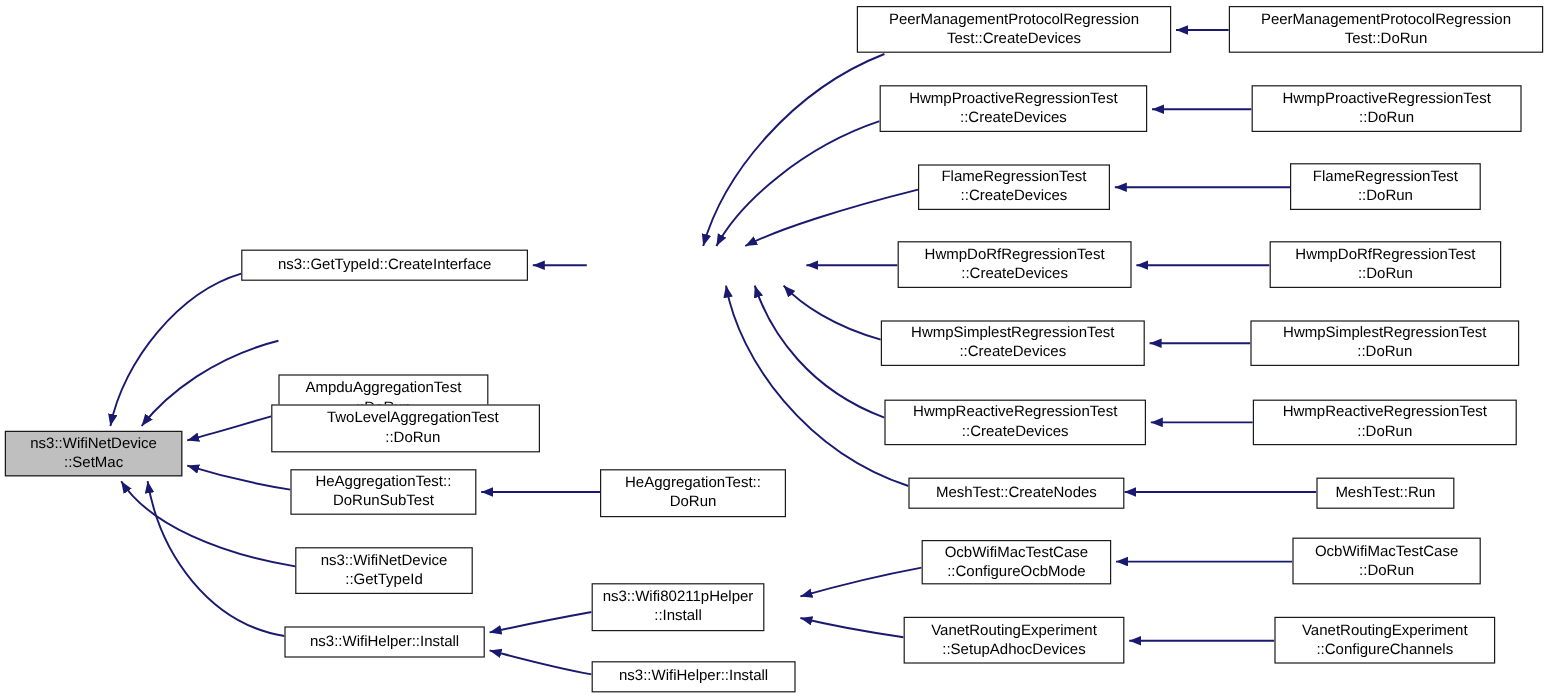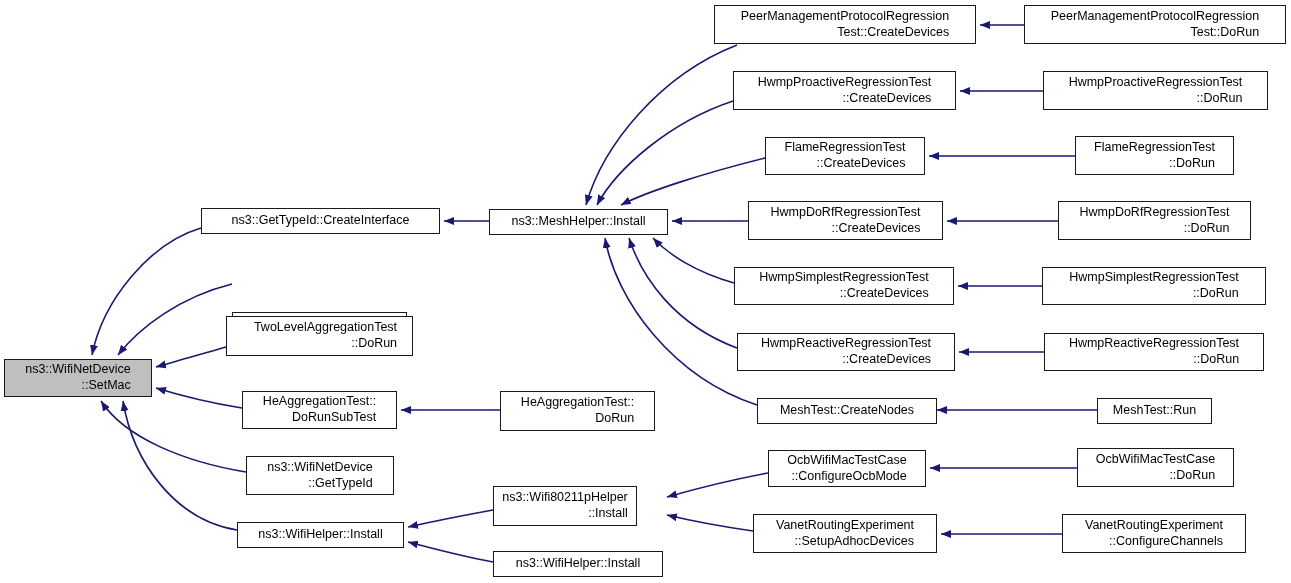--- a/index.html
+++ b/index.html
@@ -32,21 +32,21 @@
   #arrowhead path { fill: var(--edge); }
   .node {
     position: absolute;
     box-sizing: border-box;
     background: var(--fill);
     border: 1.4px solid var(--border);
     color: var(--text);
     display: flex;
     align-items: center;
     justify-content: center;
-    text-align: right;
+    text-align: center;
     white-space: pre-line;
     font-size: 12.5px;
     line-height: 1.26;
     padding: 1px 3px;
     cursor: pointer;
   }
   .node.hl { background: var(--hl); cursor: default; }
 </style>
 </head>
 <body>
@@ -87,29 +87,28 @@
     <path class="edge" d="M753,531 C718,526 692,521 667,515" marker-end="url(#arrowhead)"></path>
     <path class="edge" d="M493,510 C460,516 435,521 408,527" marker-end="url(#arrowhead)"></path>
     <path class="edge" d="M493,562 C460,556 435,549 408,542" marker-end="url(#arrowhead)"></path>
   </svg>
 
   <div class="node hl" style="left:4px;   top:359px; width:148px; height:38px;">ns3::WifiNetDevice
 ::SetMac</div>
   <div class="node" style="left:201px; top:208px; width:239px; height:26px;">ns3::GetTypeId::CreateInterface</div>
   <div class="node" style="left:232px; top:272px; width:175px; height:40px;margin-top:40px;">AmpduAggregationTest
 ::DoRun</div>
-  <div class="node" style="left:226px; top:316px; width:187px; height:40px;padding-left:15px;">TwoLevelAggregationTest
+  <div class="node" style="left:226px; top:337px; width:224px; height:40px;padding-left:15px;">TwoLevelAggregationTest
 ::DoRun</div>
   <div class="node" style="left:242px; top:391px; width:155px; height:38px;">HeAggregationTest::
 DoRunSubTest</div>
   <div class="node" style="left:246px; top:456px; width:148px; height:39px;">ns3::WifiNetDevice
 ::GetTypeId</div>
   <div class="node" style="left:237px; top:522px; width:167px; height:26px;">ns3::WifiHelper::Install</div>
 
-  <div class="node" style="left:489px; top:209px; width:179px; height:26px;">ns3::MeshHelper::Install</div>
   <div class="node" style="left:500px; top:391px; width:155px; height:40px;">HeAggregationTest::
 DoRun</div>
   <div class="node" style="left:493px; top:486px; width:144px; height:40px;">ns3::Wifi80211pHelper
 ::Install</div>
   <div class="node" style="left:493px; top:551px; width:170px; height:26px;">ns3::WifiHelper::Install</div>
 
   <div class="node" style="left:714px; top:5px;   width:262px; height:39px;">PeerManagementProtocolRegression
 Test::CreateDevices</div>
   <div class="node" style="left:733px; top:71px;  width:223px; height:39px;">HwmpProactiveRegressionTest
 ::CreateDevices</div>

